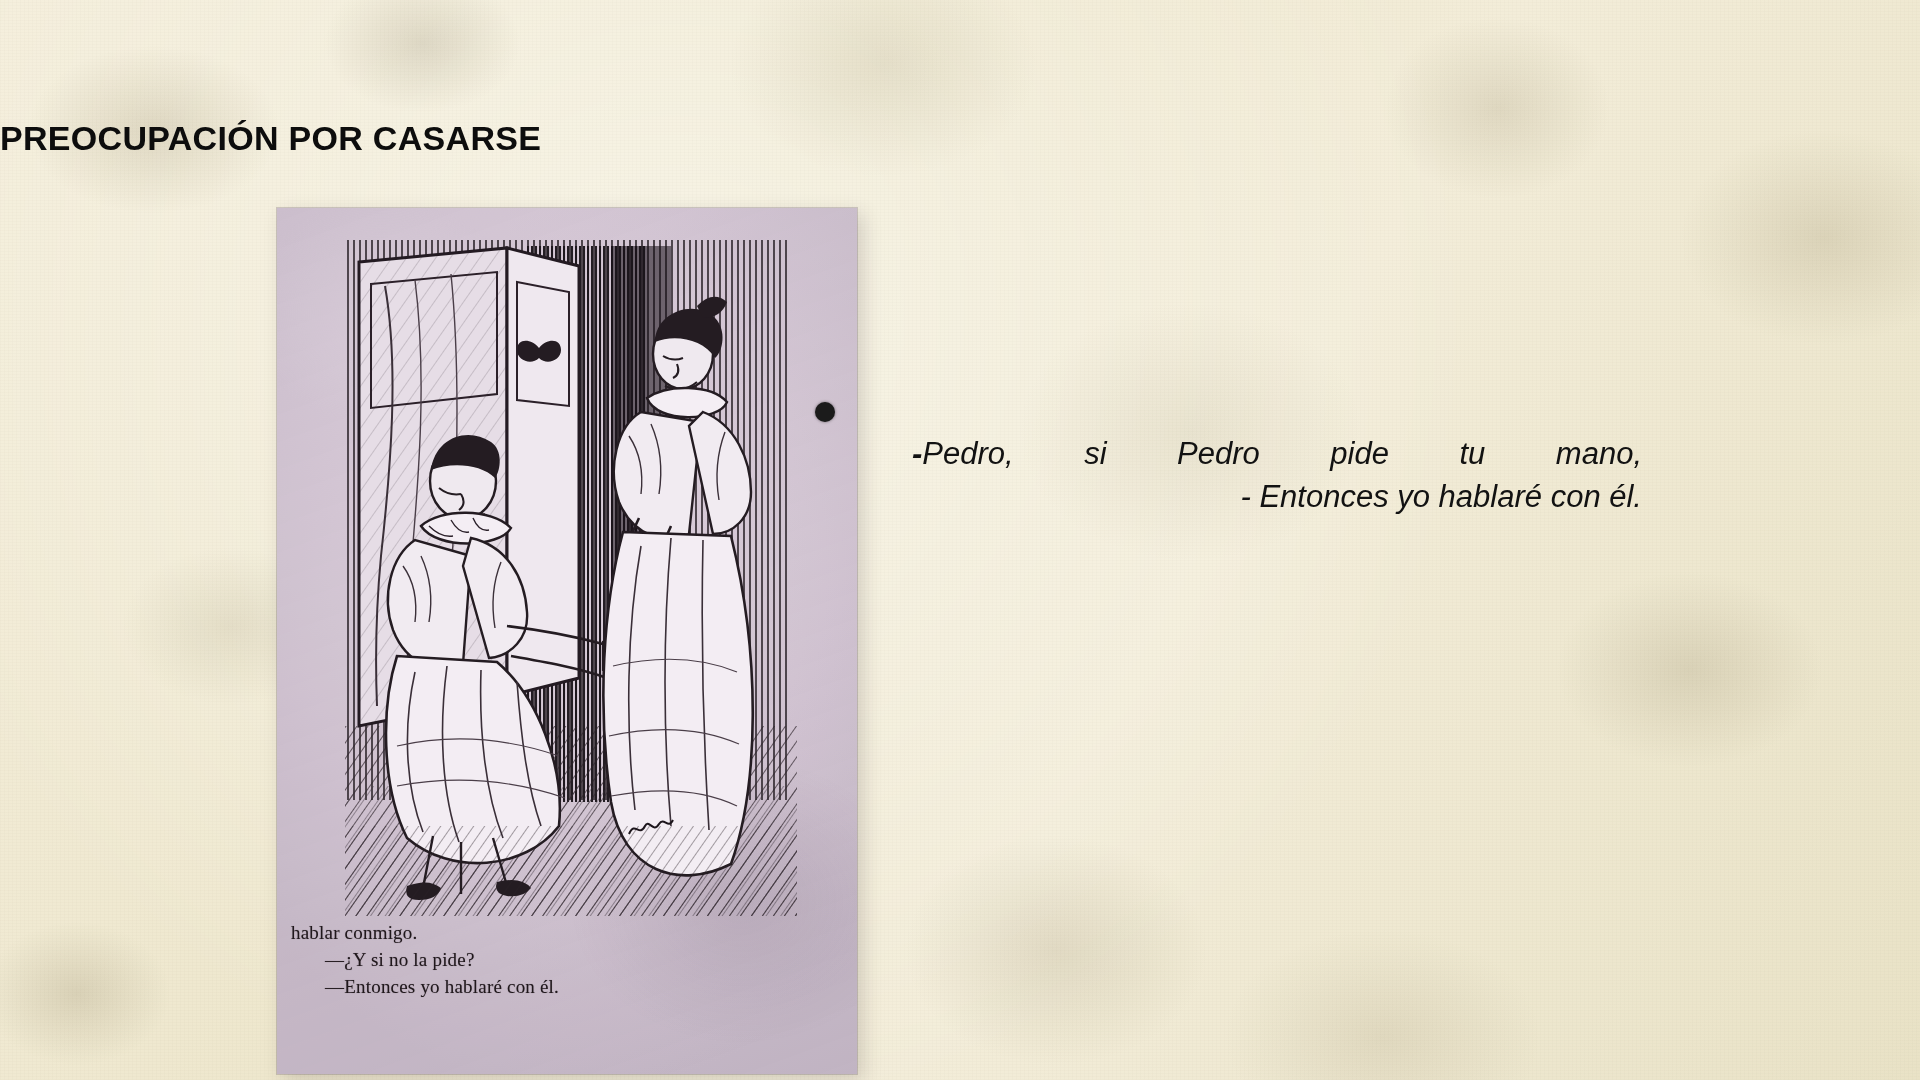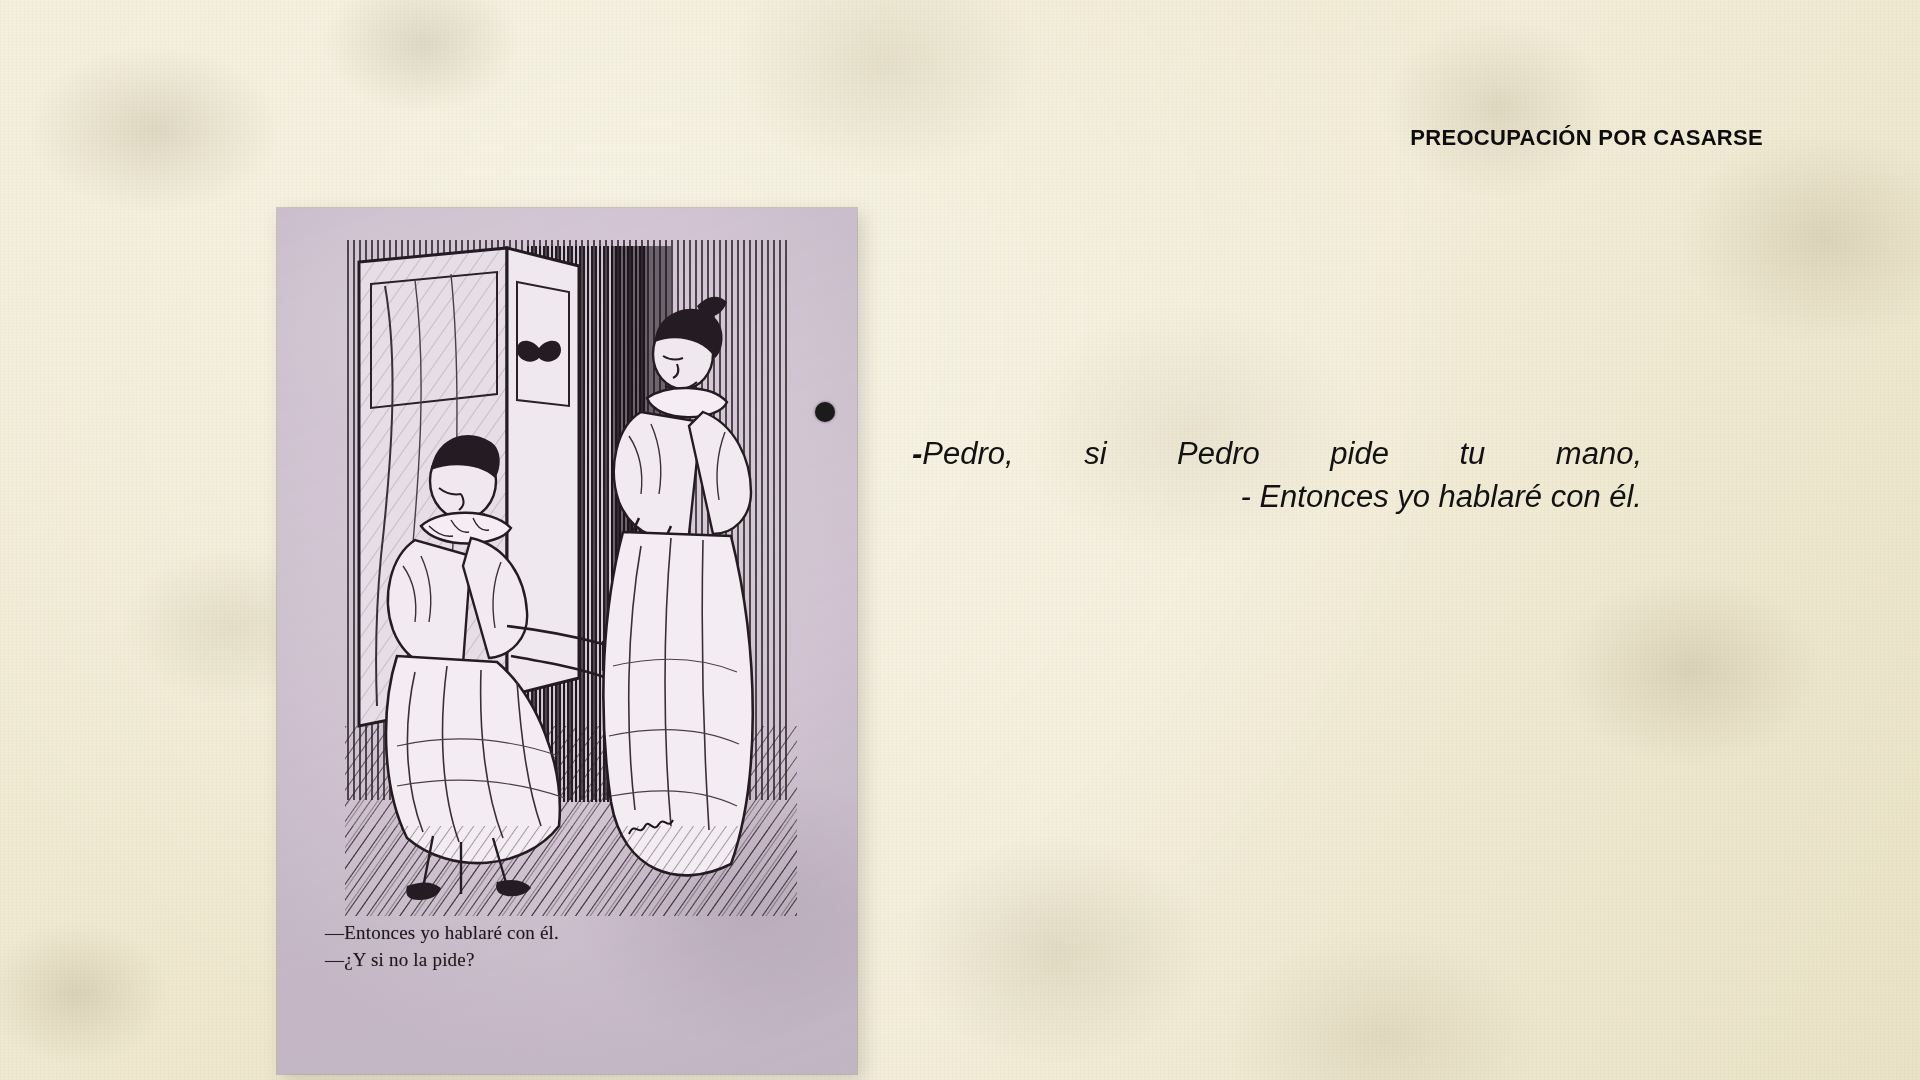--- a/index.html
+++ b/index.html
@@ -47,22 +47,22 @@
       repeating-linear-gradient(0deg, rgba(120,112,88,0.045) 0px, rgba(120,112,88,0.045) 1px, rgba(255,255,255,0) 1px, rgba(255,255,255,0) 3px),
       repeating-linear-gradient(90deg, rgba(120,112,88,0.04) 0px, rgba(120,112,88,0.04) 1px, rgba(255,255,255,0) 1px, rgba(255,255,255,0) 4px);
   }
 
   
   .title {
     position: absolute;
     top: 138px;
     left: 0;
     width: 1763px;
-    text-align: right;
-    font-size: 22px;
+    text-align: left;
+    font-size: 34px;
     font-weight: bold;
     letter-spacing: 0.3px;
     color: #0d0d0d;
     transform: translateY(-50%);
   }
 
   
   .clipping {
     position: absolute;
     left: 277px;
@@ -247,22 +247,23 @@
           <path d="M302 440 q70 -16 124 6 M298 510 q74 -16 130 8 M300 570 q76 -14 126 10" fill="none" stroke="#4a3e48" stroke-width="1.2"></path>
 
           <rect x="34" y="600" width="452" height="90" fill="url(#dhatch)" opacity="0.55"></rect>
 
           <path d="M318 608 c6 -14 10 4 16 -8 c4 -8 8 8 14 -2 c5 -8 9 6 14 -4" fill="none" stroke="#1d161c" stroke-width="2"></path>
         </g>
       </svg>
     </div>
 
     <div class="caption">
+      <div class="line">hablar conmigo.</div>
+      <div class="line indent">—¿Y si no la pide?</div>
       <div class="line indent">—Entonces yo hablaré con él.</div>
-      <div class="line indent">—¿Y si no la pide?</div>
     </div>
   </div>
 
   <div class="punch-dot"></div>
 
   <div class="transcript">
     <div class="l1"><b>-</b><span>Pedro, si Pedro pide tu mano,</span></div>
     <div class="l4">- Entonces yo hablaré con él.</div>
   </div>
 </div>

